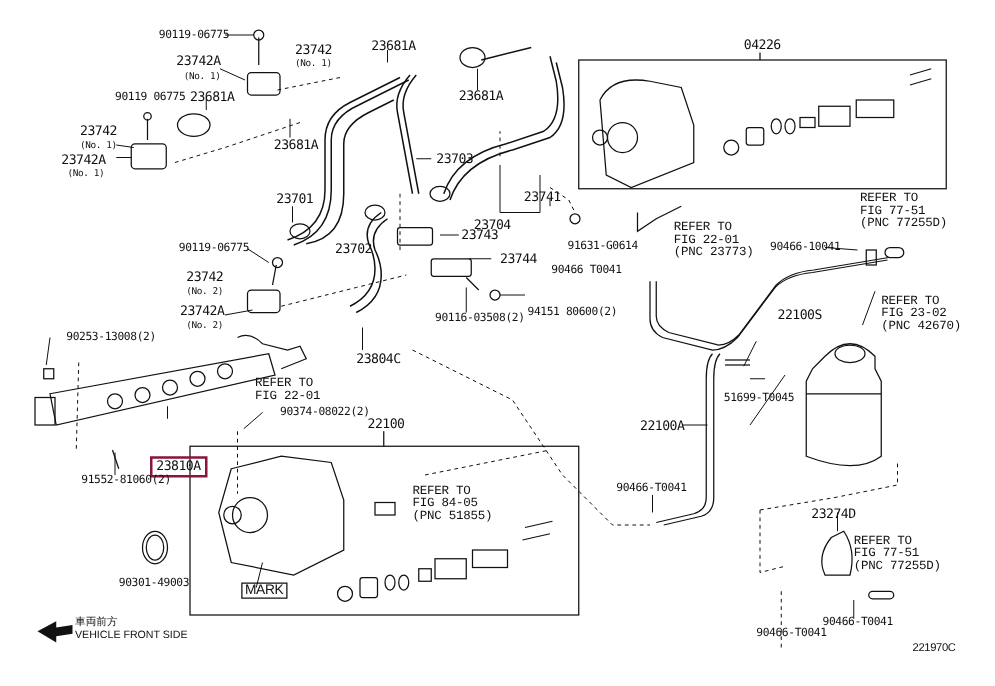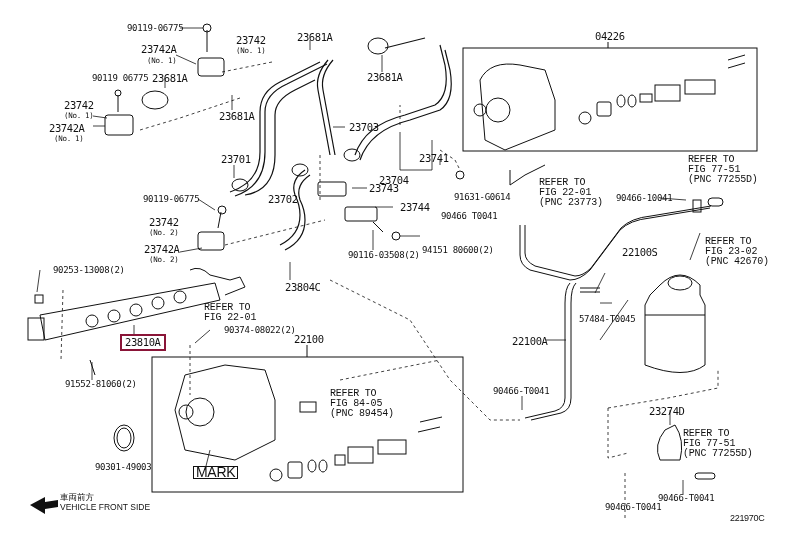--- a/index.html
+++ b/index.html
@@ -5,22 +5,22 @@
   html, body { margin:0; padding:0; background:#fff; }
   body { width:796px; height:549px; position:relative; overflow:hidden;
          font-family:"DejaVu Sans Mono", monospace; color:#111; }
   svg#art { position:absolute; left:0; top:0; }
   .lbl { position:absolute; font-size:9px; line-height:9px; white-space:nowrap; color:#111;
          font-family:"DejaVu Sans Mono", monospace; letter-spacing:-0.3px; }
   .big { font-size:10.5px; letter-spacing:-0.4px; }
   .sub { font-size:7.5px; }
   .ref { position:absolute; font-size:10px; line-height:10px; white-space:nowrap;
          font-family:Liberation Mono, monospace; letter-spacing:-0.2px; }
-  .hl { outline:2px solid #8a1538; padding:2px 3px; }
-  .boxed { border:1px solid #111; padding:1px 2px; font-family:"Liberation Sans", sans-serif; font-size:14px; }
+  .hl { outline:2px solid #8a1538; padding:2px 3px;margin-top:31px; }
+  .boxed { border:1px solid #111; padding:1px 2px; font-family:"Liberation Sans", sans-serif; font-size:11px; }
   .front { position:absolute; font-family:"Liberation Sans", sans-serif; font-size:8.5px; line-height:10px; }
 </style>
 </head>
 <body>
 
 <svg id="art" width="796" height="549" viewBox="0 0 796 549">
   <g fill="none" stroke="#111" stroke-width="1">
 
     <rect x="463" y="48" width="294" height="103"></rect>
     <line x1="608" y1="42" x2="608" y2="48"></line>
@@ -220,21 +220,21 @@
 <span class="lbl big" style="left:595px;top:32px;">04226</span>
 <span class="lbl" style="left:53px;top:266px;">90253-13008(2)</span>
 <span class="lbl big" style="left:285px;top:283px;">23804C</span>
 <span class="lbl big hl" style="left: 122px; top: 336px; outline-color: rgb(138, 21, 56);">23810A</span>
 <span class="lbl" style="left:224px;top:326px;">90374-08022(2)</span>
 <span class="lbl big" style="left:294px;top:335px;">22100</span>
 <span class="lbl" style="left:65px;top:380px;">91552-81060(2)</span>
 <span class="lbl" style="left:95px;top:463px;">90301-49003</span>
 <span class="lbl" style="left:616px;top:194px;">90466-10041</span>
 <span class="lbl big" style="left:622px;top:248px;">22100S</span>
-<span class="lbl" style="left:579px;top:315px;">57484-T0045</span>
+<span class="lbl" style="left:579px;top:315px;">51699-T0045</span>
 <span class="lbl big" style="left:512px;top:337px;">22100A</span>
 <span class="lbl" style="left:493px;top:387px;">90466-T0041</span>
 <span class="lbl big" style="left:649px;top:407px;">23274D</span>
 <span class="lbl" style="left:658px;top:494px;">90466-T0041</span>
 <span class="lbl" style="left:605px;top:503px;">90466-T0041</span>
 <span class="lbl boxed" style="left:193px;top:466px;">MARK</span>
 <span class="lbl" style="left:730px;top:514px;font-family:'Liberation Sans',sans-serif;text-align:center;">221970C</span>
 
 <div class="ref" style="left:539px;top:178px;">
   <div>REFER TO</div>
@@ -251,21 +251,21 @@
   <div>FIG 23-02</div>
   <div>(PNC 42670)</div>
 </div>
 <div class="ref" style="left:204px;top:303px;">
   <div>REFER TO</div>
   <div>FIG 22-01</div>
 </div>
 <div class="ref" style="left:330px;top:389px;">
   <div>REFER TO</div>
   <div>FIG 84-05</div>
-  <div>(PNC 89454)</div>
+  <div>(PNC 51855)</div>
 </div>
 <div class="ref" style="left:683px;top:429px;">
   <div>REFER TO</div>
   <div>FIG 77-51</div>
   <div>(PNC 77255D)</div>
 </div>
 
 <div class="front" style="left:60px;top:492px;">
   <div>車両前方</div>
   <div>VEHICLE FRONT SIDE</div>

